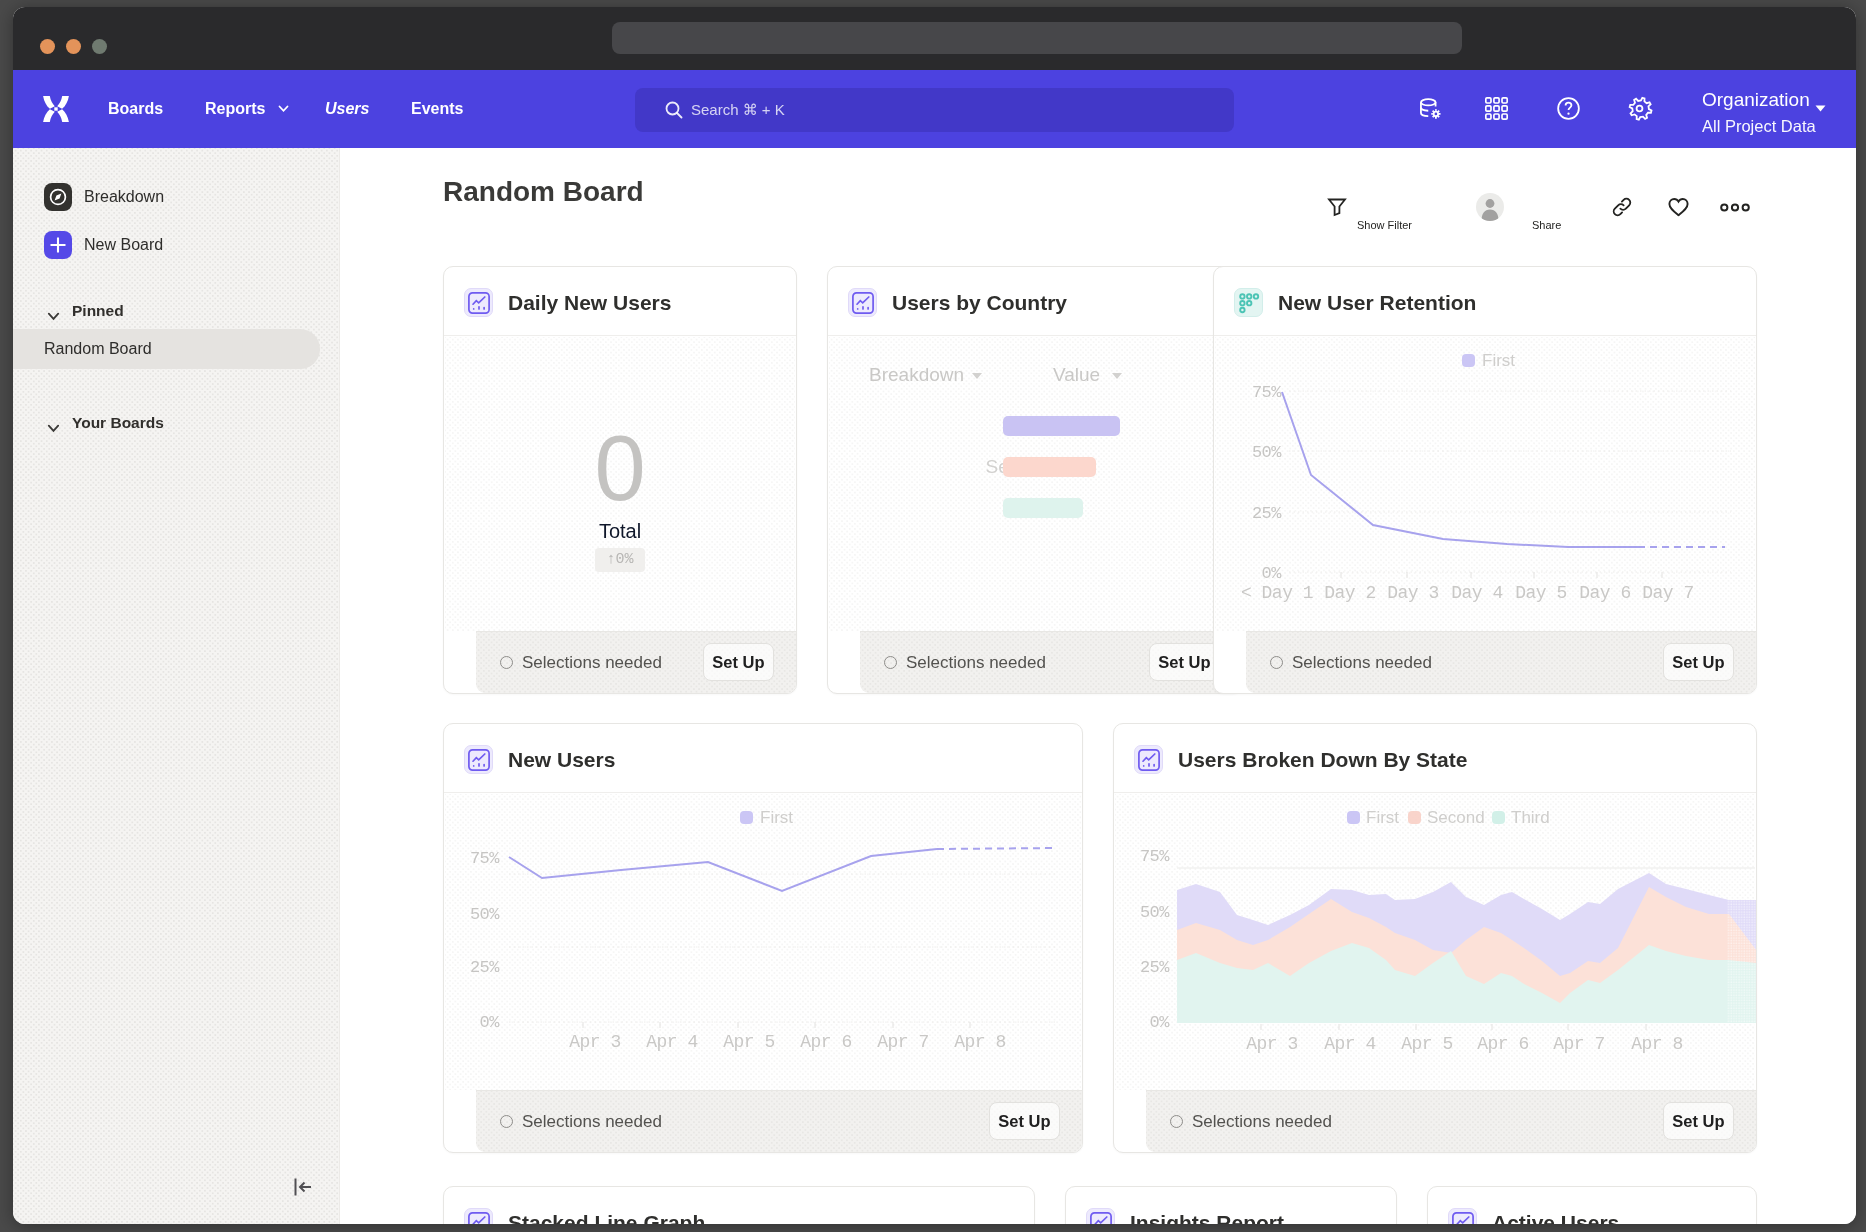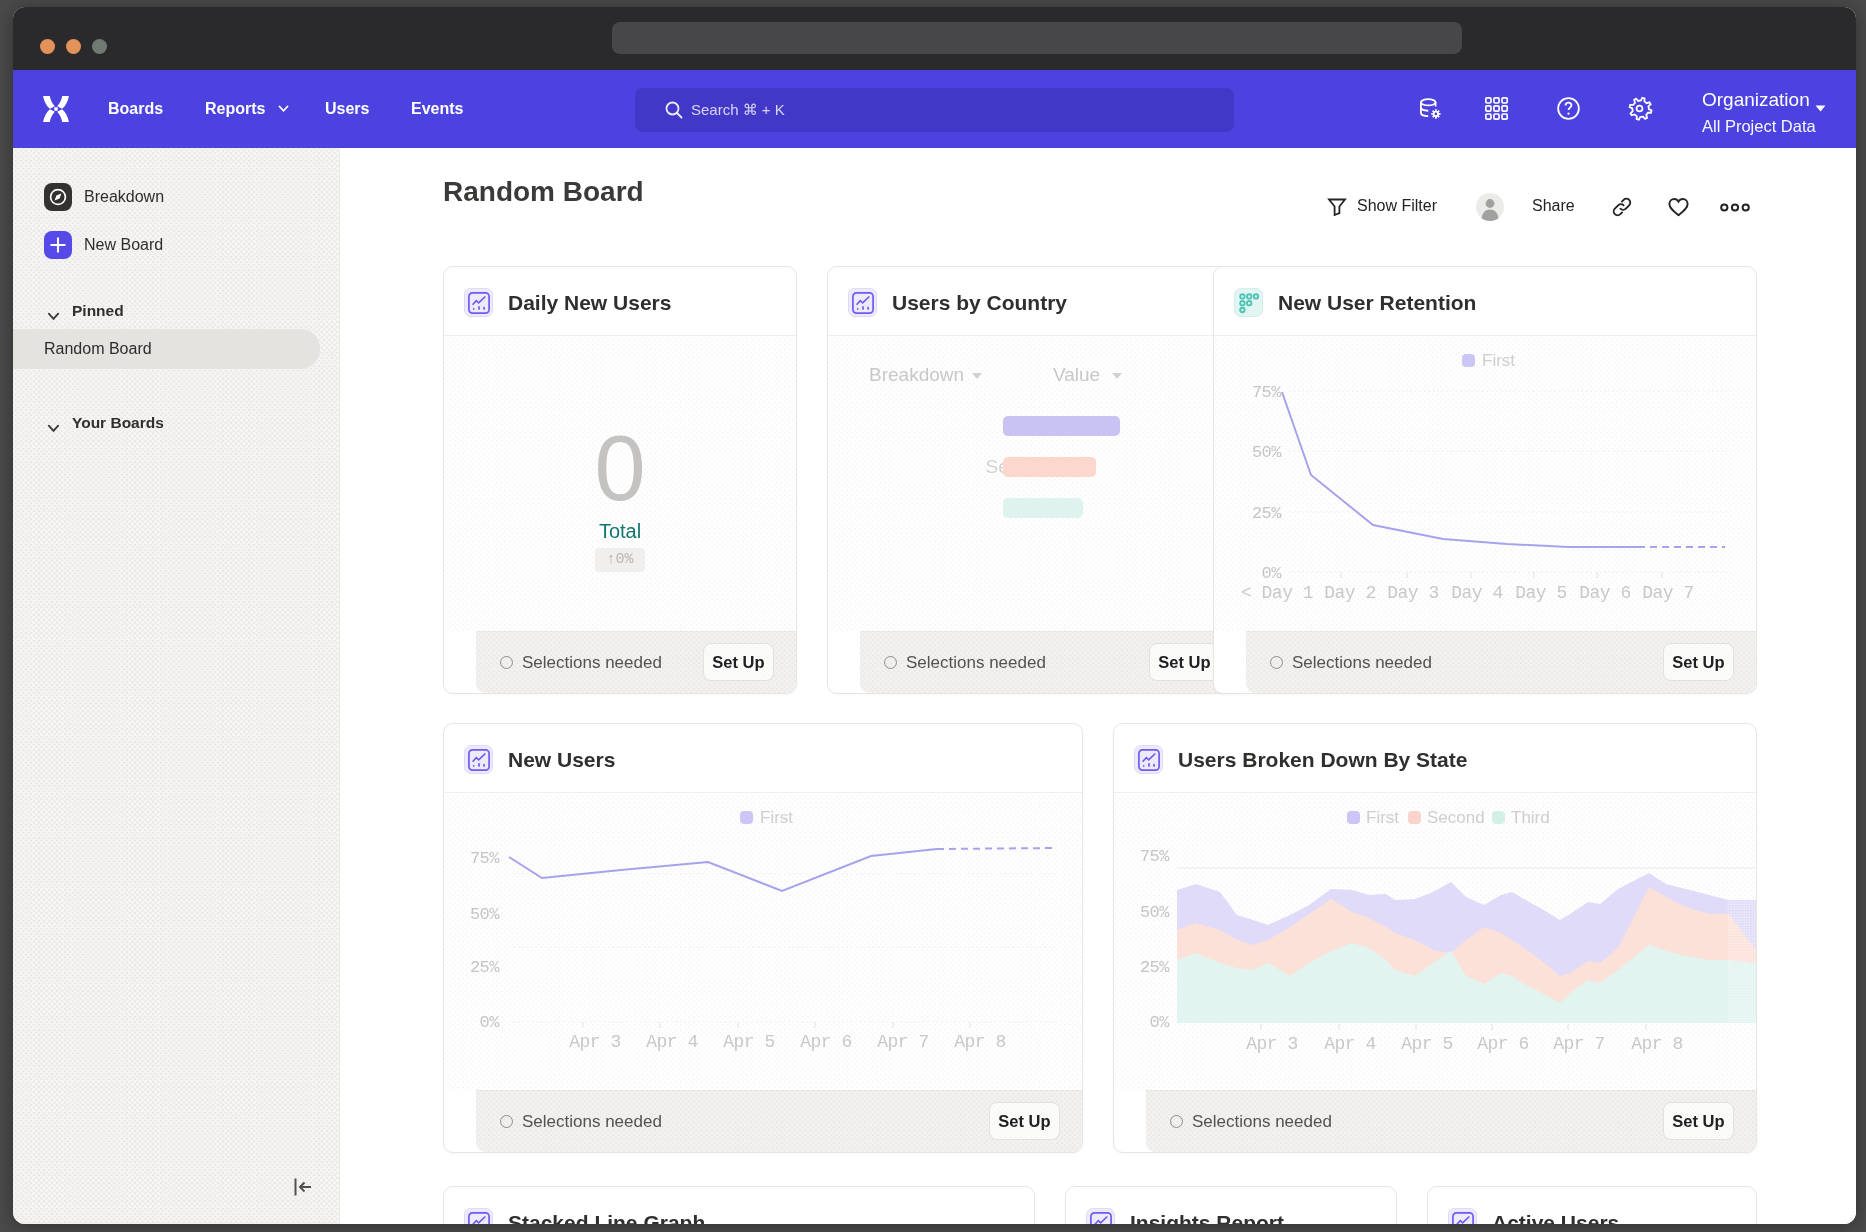--- a/index.html
+++ b/index.html
@@ -22,21 +22,21 @@
   .side { position:absolute; left:0; top:141px; width:327px; bottom:0; background:#f5f4f2;
           background-image: radial-gradient(circle, rgba(70,68,62,.085) 0.62px, rgba(0,0,0,0) 0.85px), radial-gradient(circle, rgba(70,68,62,.085) 0.62px, rgba(0,0,0,0) 0.85px);
           background-size:5.2px 5.2px; background-position:0 0, 2.6px 2.6px; border-right:1px solid #eceae7; }
   .sideitem { position:absolute; font-size:16px; color:#2e2d2b; height:22px; line-height:22px; }
   .sechead { position:absolute; font-size:15.5px; font-weight:700; color:#312f2c; height:20px; line-height:20px; }
   .pill { position:absolute; left:0; top:322px; width:307px; height:40px; border-radius:0 20px 20px 0; background:#e5e3e0; }
   
   .main { position:absolute; left:327px; top:141px; right:0; bottom:0; background:#fff; }
   .h1 { position:absolute; left:430px; top:170px; font-size:28px; font-weight:700; color:#3a3a38; line-height:30px; }
   .sub { position:absolute; left:430px; top:204px; font-size:18px; color:#8b8a88; line-height:25px; }
-  .hbtn { position:absolute; top:188px; height:22px; line-height:22px; font-size:16px; font-weight:500; color:#242422; }
+  .hbtn { position:absolute; top:207px; height:22px; line-height:22px; font-size:11px; font-weight:500; color:#242422; }
   
   .card { position:absolute; background:#fff; border:1px solid #e7e6e3; border-radius:10px;
           box-shadow:0 1px 2px rgba(0,0,0,.03); }
   .chead { position:absolute; left:0; top:0; right:0; height:69px; border-bottom:1px solid #efeeec; }
   .cicon { position:absolute; left:20px; top:21px; width:29px; height:29px; border-radius:7px; }
   .ctitle { position:absolute; left:64px; top:24px; font-size:21px; font-weight:700; color:#2f2f2d; line-height:24px; }
   .cbody { position:absolute; left:1px; top:70px; right:1px; bottom:62px;
            background-image: radial-gradient(circle, rgba(70,68,62,.05) 0.7px, rgba(0,0,0,0) 0.9px), radial-gradient(circle, rgba(70,68,62,.05) 0.7px, rgba(0,0,0,0) 0.9px);
            background-size:5.2px 5.2px; background-position:0 0, 2.6px 2.6px; }
   .cfoot { position:absolute; left:0; right:0; bottom:0; height:62px; background:#f2f1ef; border-top:1px solid #e8e7e4;
@@ -69,21 +69,21 @@
       <path d="M0.1,26 H6.8 C7.6,21.5 9.6,18 11.8,15.8 L6.9,13.2 C3.4,16 1,20.6 0.1,26 Z"></path>
       <path d="M25.9,26 H19.2 C18.4,21.5 16.4,18 14.2,15.8 L19.1,13.2 C22.6,16 25,20.6 25.9,26 Z"></path>
       <rect x="11.3" y="11.3" width="3.4" height="3.4"></rect>
     </g>
   </svg>
   <div class="navitem" style="left:95px;">Boards</div>
   <div class="navitem" style="left:192px;">Reports</div>
   <svg class="abs" style="left:265px; top:98px;" width="11" height="8" viewBox="0 0 11 8">
       <path d="M1.5,1.5 L5.5,5.8 L9.5,1.5" fill="none" stroke="#fff" stroke-width="1.8" stroke-linecap="round"></path>
     </svg>
-  <div class="navitem" style="left:312px;">Users</div>
+  <div class="navitem" style="left:312px;font-style:italic;">Users</div>
   <div class="navitem" style="left:398px;">Events</div>
   <div class="search"></div>
   <svg class="abs" style="left:651px; top:93px;" width="20" height="20" viewBox="0 0 20 20">
       <circle cx="8.5" cy="8.5" r="6" fill="none" stroke="#fff" stroke-width="1.8" opacity=".9"></circle>
       <line x1="13" y1="13" x2="17.5" y2="17.5" stroke="#fff" stroke-width="1.8" stroke-linecap="round" opacity=".9"></line>
     </svg>
   <div class="search-txt">Search ⌘ + K</div>
 
   <svg class="abs" style="left:1404px; top:88px;" width="27" height="27" viewBox="0 0 24 24" fill="none" stroke="#fff" stroke-width="1.6">
     <ellipse cx="10" cy="6.5" rx="6.5" ry="2.8"></ellipse>
@@ -180,21 +180,21 @@
     <div class="chead"></div>
     <div class="cicon icon-purple"></div>
     <svg class="abs" style="left:23.5px; top:24.5px;" width="22" height="22" viewBox="0 0 22 22">
         <rect x="0.9" y="0.9" width="20.2" height="20.2" rx="3.6" fill="none" stroke="#6f5bf0" stroke-width="1.7"></rect>
         <path d="M5,12.2 L8.3,8.6 L10.7,10.8 L16.8,5" fill="none" stroke="#6f5bf0" stroke-width="1.7" stroke-linecap="round"></path>
         <path d="M5.7,16.9 L5.7,17 M11,14.8 L11,17 M16.1,15.6 L16.1,17" fill="none" stroke="#6f5bf0" stroke-width="1.7" stroke-linecap="round"></path>
       </svg>
     <div class="ctitle">Daily New Users</div>
     <div class="cbody"></div>
     <div class="abs" style="left:0; top:155px; width:100%; text-align:center; font-size:92px; font-weight:500; color:#c4c3c1; line-height:92px;">0</div>
-    <div class="abs" style="left:0; top:252px; width:100%; text-align:center; font-size:20px; color:#0f766e; line-height:24px;">Total</div>
+    <div class="abs" style="left:0; top:252px; width:100%; text-align:center; font-size:20px; color:#0f172a; line-height:24px;">Total</div>
     <div class="abs mono" style="left:151px; top:281px; width:50px; height:24px; background:#f0efed; border-radius:4px; text-align:center; font-size:15px; color:#b7b6b4; line-height:24px;">↑0%</div>
     <div class="cfoot">
         <div class="fcirc"></div>
         <div class="ftxt">Selections needed</div>
         <div class="setup">Set Up</div>
       </div>
   </div>
 
   <div class="card" style="left:814px; top:259px; width:416px; height:428px;">
     <div class="chead"></div>

